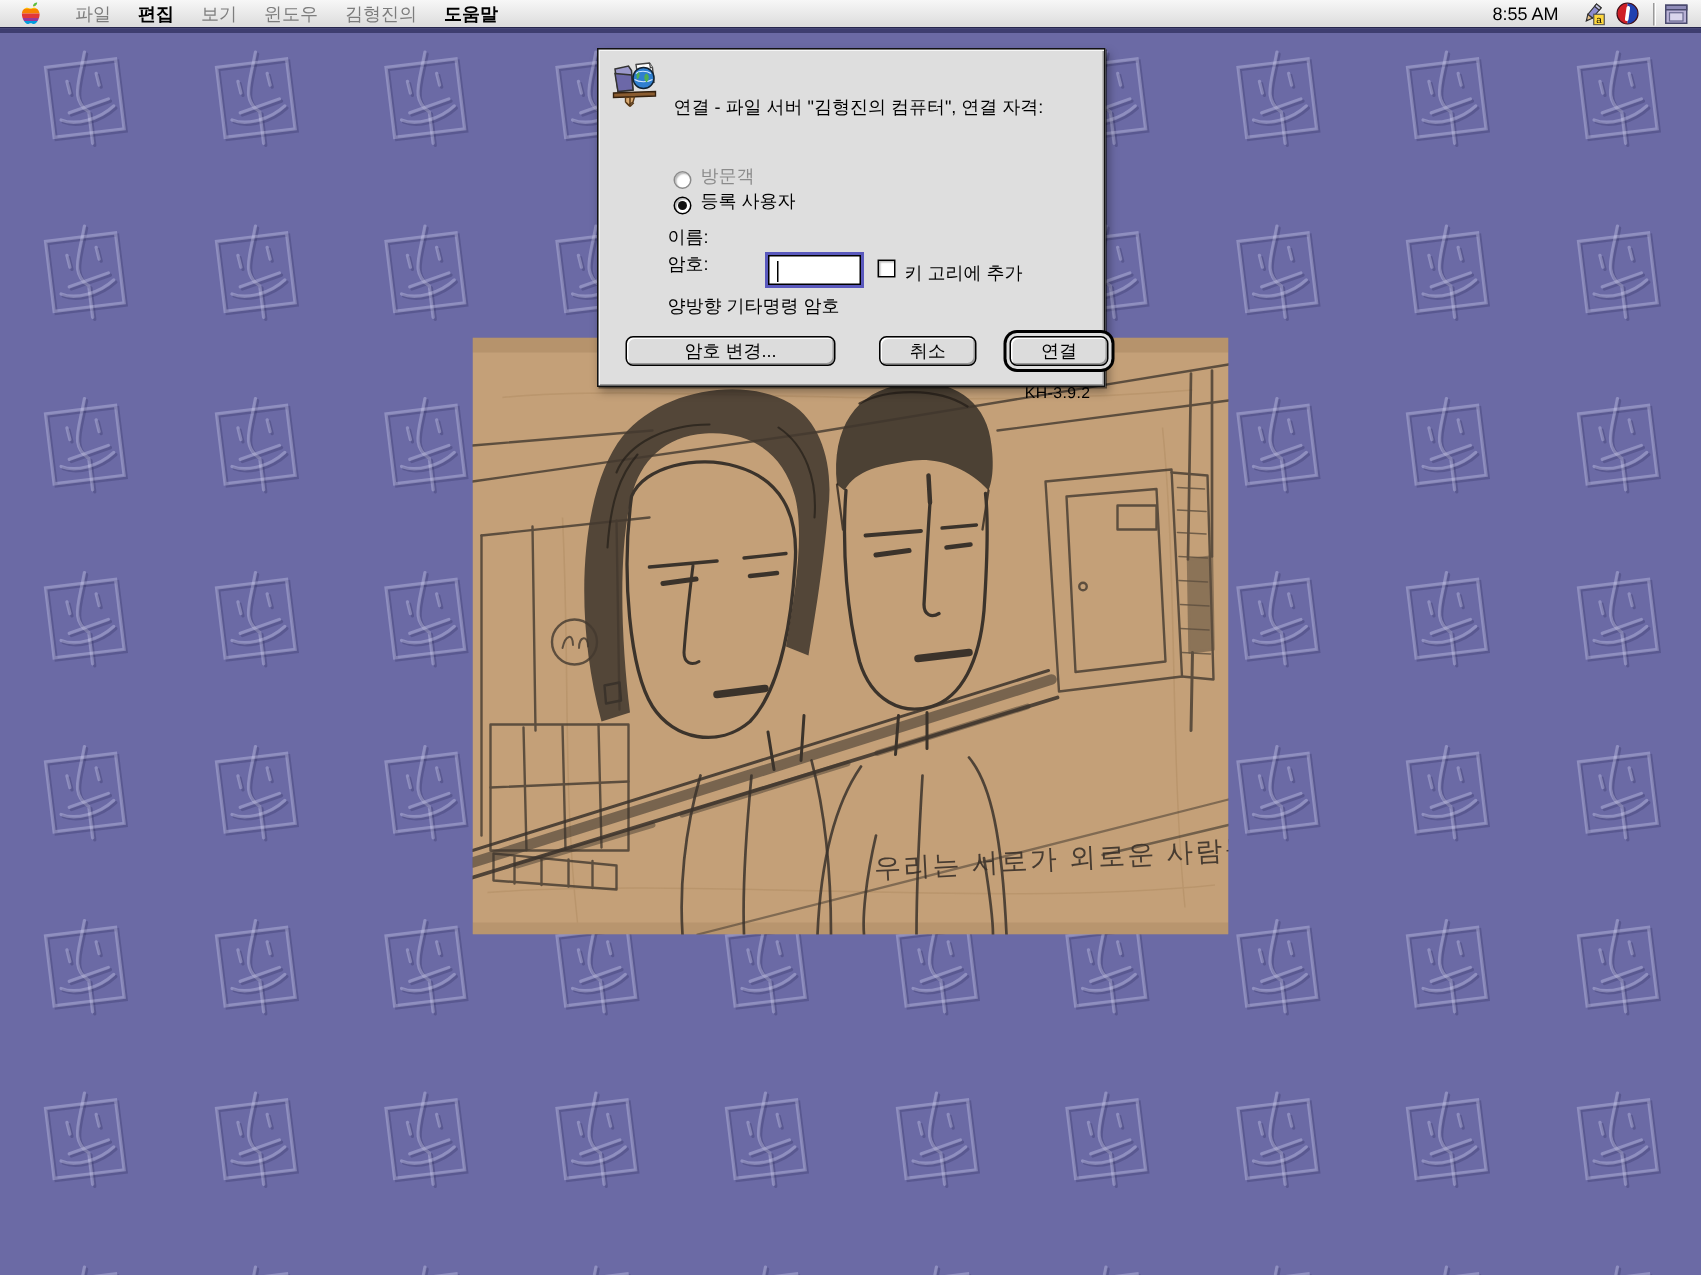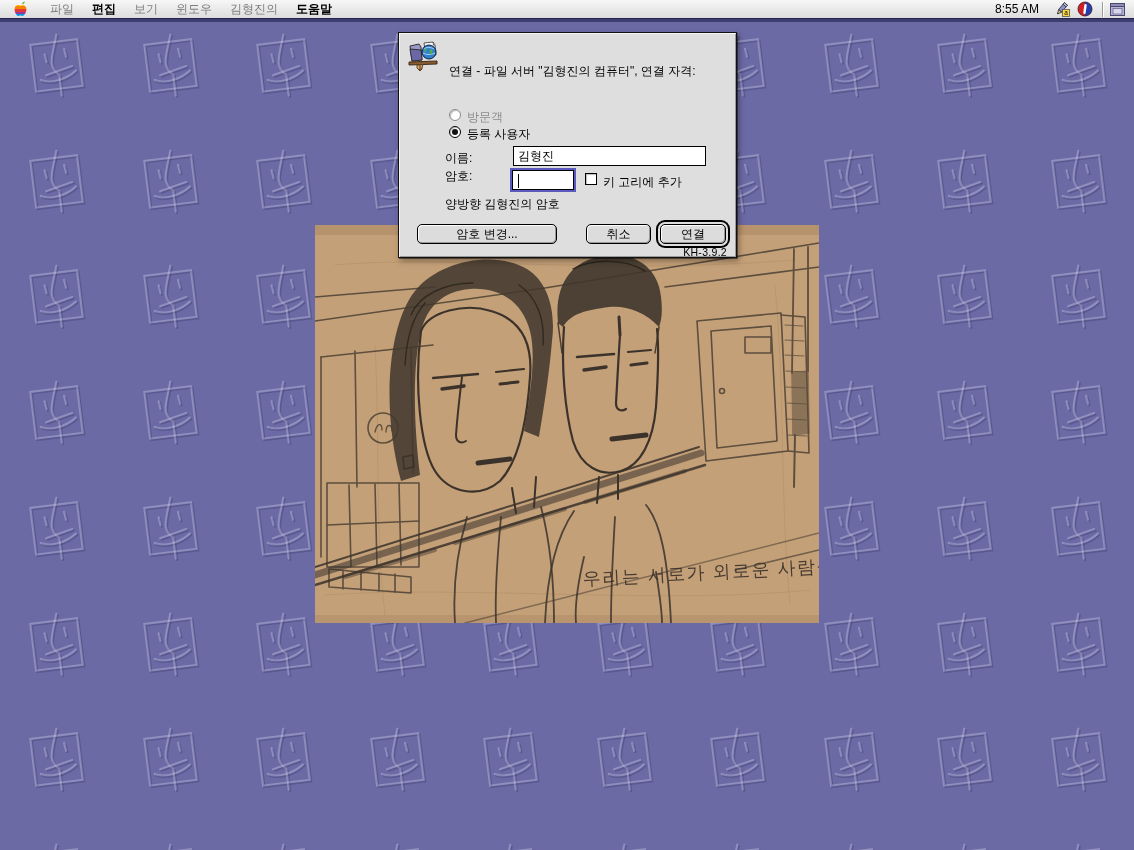--- a/index.html
+++ b/index.html
@@ -45,21 +45,21 @@
   .dialog {
     position:absolute; left:398px; top:32px; width:339px; height:226px; z-index:40;
     background:#dedede;
     border:1px solid #111;
     box-shadow: inset 1px 1px 0 #f6f6f6, inset -1px -1px 0 #9a9a9a,
                 1px 1px 0 rgba(0,0,0,.45), 2px 3px 6px rgba(0,0,0,.35);
     font-size:12px; color:#000;
   }
   .dlg-icon { position:absolute; left:8px; top:7px; width:34px; height:32px; }
   .dlg-title { position:absolute; left:50px; top:31px; width:280px; line-height:14px; }
-  .radio-row { position:absolute; left:50px; display:flex; align-items:flex-start; gap:6px; }
+  .radio-row { position:absolute; left:50px; display:flex; align-items:flex-end; gap:6px; }
   .radio {
     width:12px; height:12px; border-radius:50%;
     border:1px solid #000; background:#fff;
     box-shadow: inset 1px 1px 1px #bbb, inset -1px -1px 0 #fff;
     display:inline-flex; align-items:center; justify-content:center;
   }
   .radio.disabled { border-color:#8b8b8b; }
   .radio.selected::after { content:""; width:6px; height:6px; border-radius:50%; background:#111; }
   .radio-label.dim { color:#8b8b8b; }
   .fld-label { position:absolute; left:46px; }
@@ -87,25 +87,25 @@
   .note { position:absolute; left:46px; top:163px; }
   .btn {
     position:absolute; top:191px; height:20px;
     background:#dcdcdc; border:1px solid #000; border-radius:5px;
     box-shadow: inset 1px 1px 0 #fff, inset -1px -1px 0 #999;
     font-family:"Liberation Sans","DejaVu Sans",sans-serif; font-size:12px; color:#000;
     line-height:17px; text-align:center; padding:0;
   }
   #btn-change { left:18px;  width:140px; }
   #btn-cancel { left:187px; width:65px; }
-  #btn-connect{ left:261px; width:66px;
+  #btn-connect{ left:274px; width:66px;
     box-shadow: inset 1px 1px 0 #fff, inset -1px -1px 0 #999,
                 0 0 0 2px #dedede, 0 0 0 4px #000;
   }
-  .version { position:absolute; right:9px; top:213px; font-size:10.5px; letter-spacing:.3px; }
+  .version { position:absolute; right:9px; top:223px; font-size:10.5px; letter-spacing:.3px; }
 </style>
 </head>
 <body>
 
 <div id="pattern">
     <div class="tile" style="left: 25px; top: 32px;"><svg width="63" height="67" viewBox="0 0 63 67">
         <g transform="translate(1.4,1.4) rotate(-7 31 33)" fill="none" stroke="rgba(28,28,72,0.22)" stroke-width="2.2" stroke-linecap="round">
           <rect x="8" y="10" width="47" height="47"></rect>
           <path d="M35,3 C31,16 27,24 27,31 C27,38 31,41 33,43 L33,64"></path>
           <path d="M21,21 l1,8"></path>
@@ -1703,31 +1703,30 @@
   <div class="radio-row" style="top:76px">
     <span class="radio disabled"></span>
     <span class="radio-label dim">방문객</span>
   </div>
   <div class="radio-row" style="top:93px">
     <span class="radio selected"></span>
     <span class="radio-label">등록 사용자</span>
   </div>
 
   <span class="fld-label" style="top:117px">이름:</span>
-  <input id="name-input" class="txt-input" type="text" value="김형진" style="">
 
   <span class="fld-label" style="top:135px">암호:</span>
   <div class="pw-wrap">
     <input type="password" value="" style="">
     <span class="caret"></span>
   </div>
 
   <span class="checkbox"></span>
   <span class="chk-label">키 고리에 추가</span>
 
-  <div class="note">양방향 김형진의 암호</div>
+  <div class="note">양방향 기타명령 암호</div>
 
   <button id="btn-change" class="btn">암호 변경...</button>
   <button id="btn-cancel" class="btn">취소</button>
   <button id="btn-connect" class="btn">연결</button>
 
   <div class="version">KH-3.9.2</div>
 </div>
 
 </body></html>

